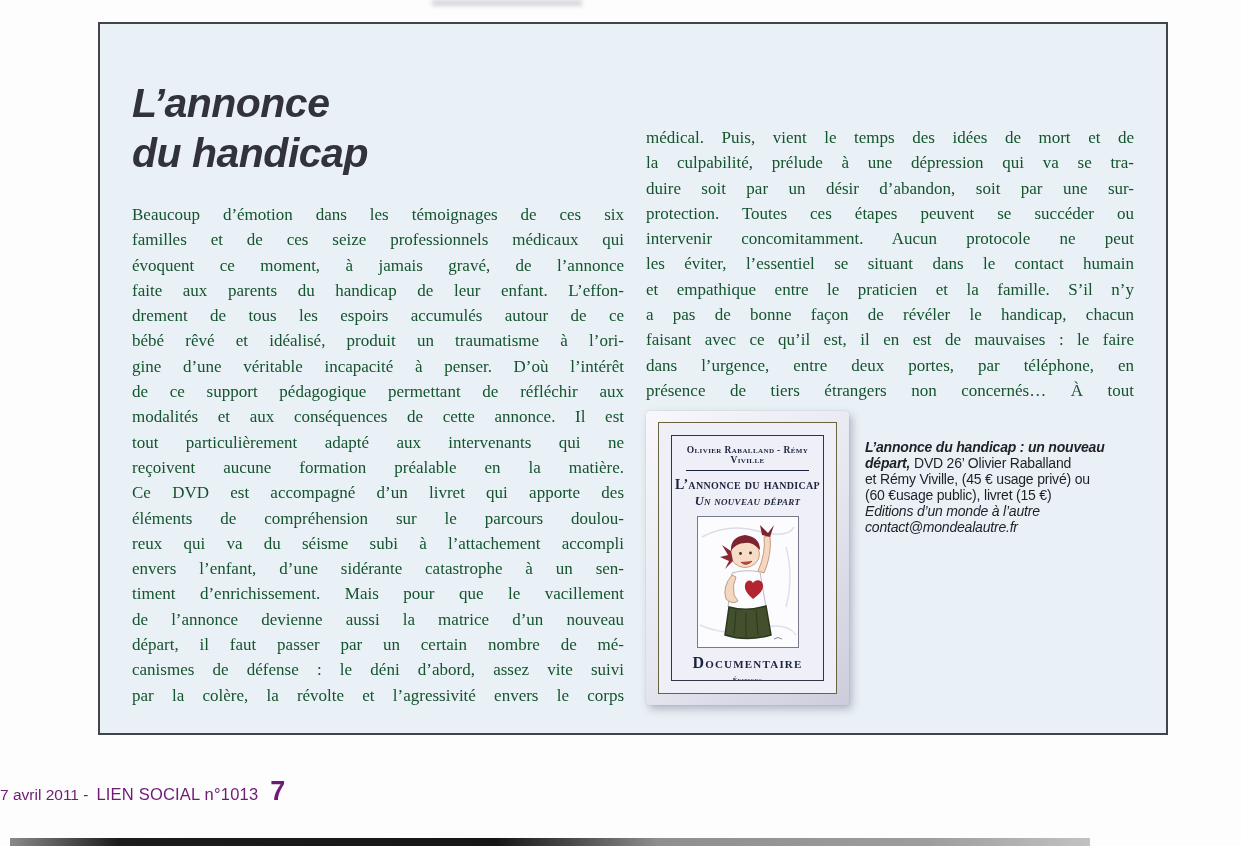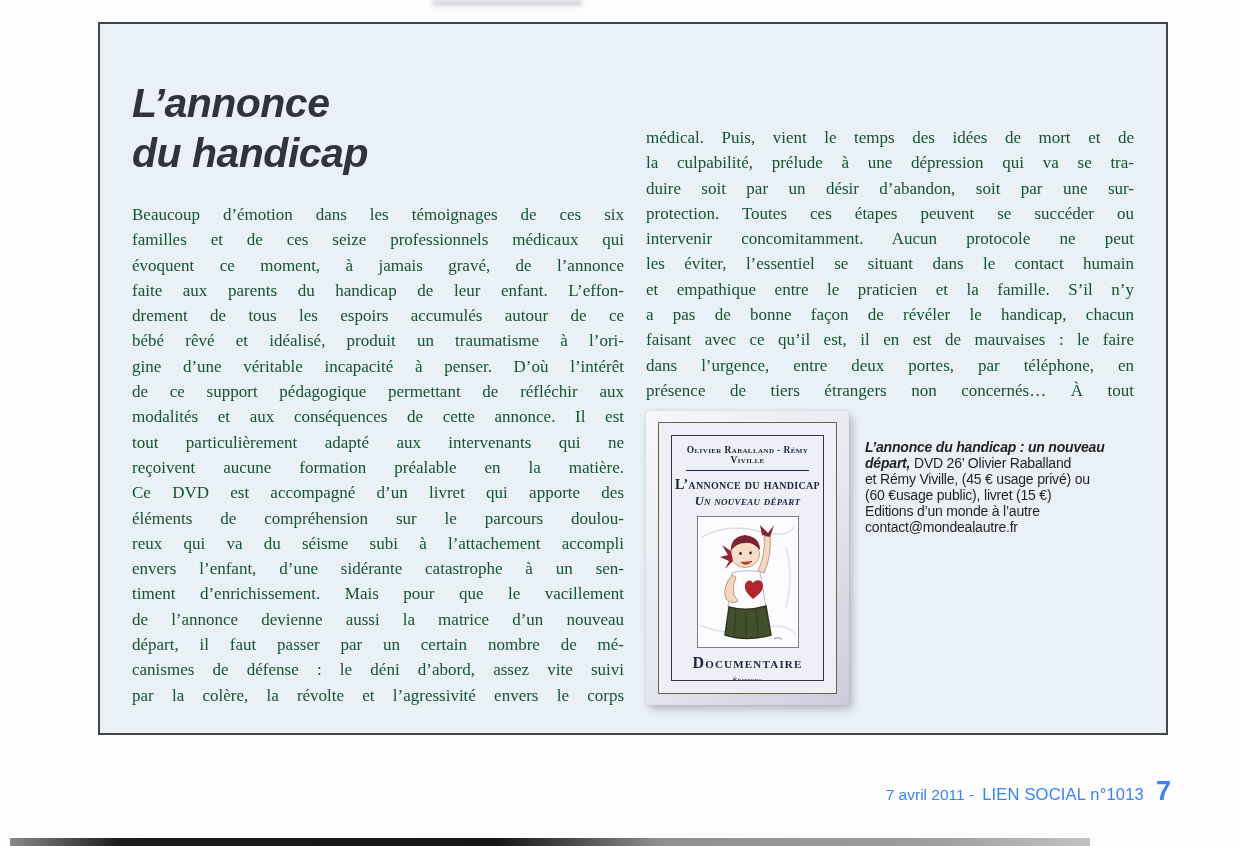--- a/index.html
+++ b/index.html
@@ -59,24 +59,24 @@
   .dvd-logo { margin-top:4px; font-size:6.5px; font-weight:700; line-height:7.5px;
               letter-spacing:.5px; color:#2a3050; font-variant:small-caps; }
   .dvd-logo span { display:block; }
   .dvd-logo span:last-child { border-bottom:1px solid #2a3050; display:inline-block; }
 
   
   .caption { margin-top:36px; font-size:14px; line-height:16px; letter-spacing:-.2px;
              color:#1f1f26; text-align:left; }
   .caption .bi { font-weight:700; font-style:italic; }
   .caption-main { white-space:pre-line; }
-  .caption-line { white-space:pre-line; }
+  .caption-line { white-space:pre-line;font-style:italic; }
 
   .footer { position:absolute; left:0; top:776px; width:1171px;
-            display:flex; justify-content:flex-end; align-items:baseline; color:#3b82f6; }
+            display:flex; align-items:baseline; color:#701a75; }
   .footer .f-date { font-size:15.5px; font-weight:400; }
   .footer .f-mag  { font-size:16.5px; font-weight:400; letter-spacing:.2px; margin-left:8px; }
   .footer .f-page { font-size:27px; font-weight:700; margin-left:12px; }
 </style>
 </head>
 <body>
 
 <div class="page">
 
   <div class="smudge-top"></div>

